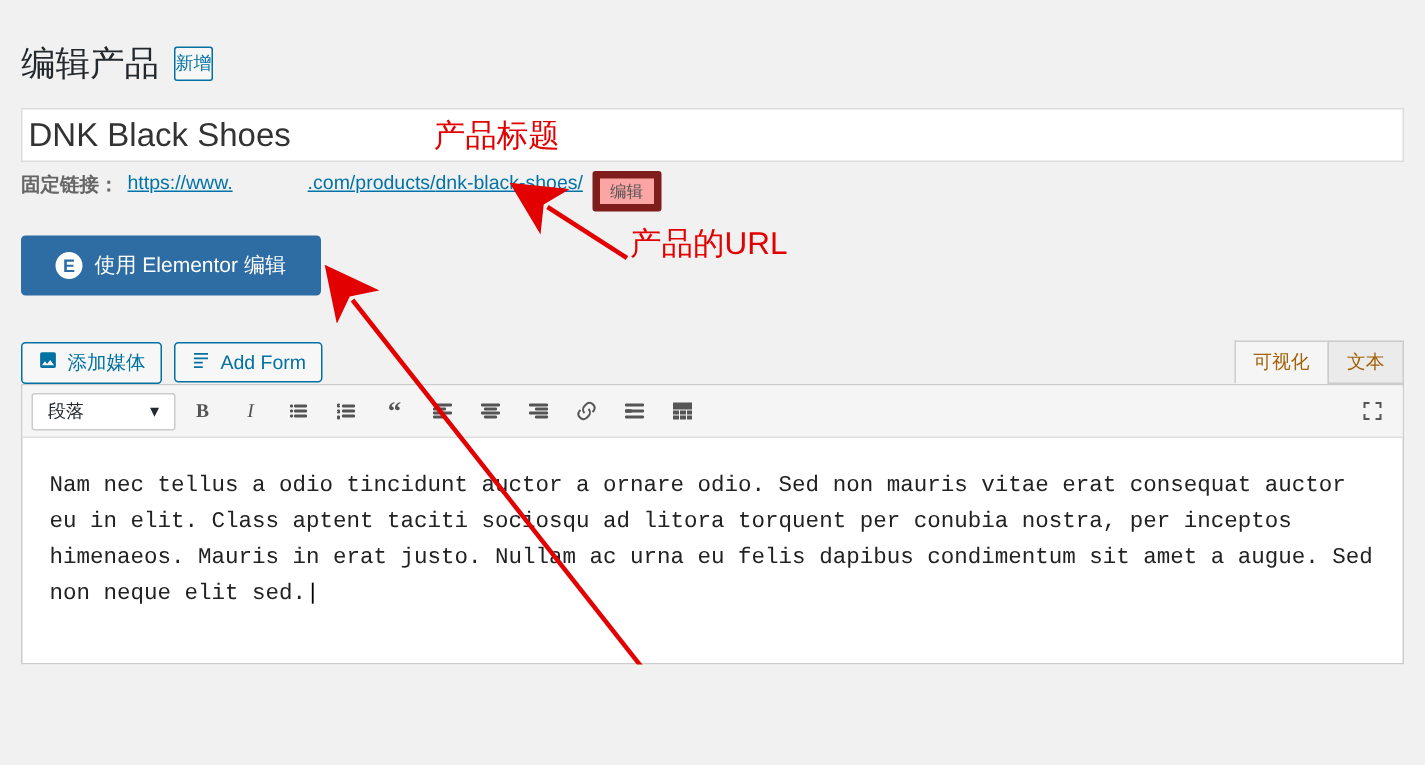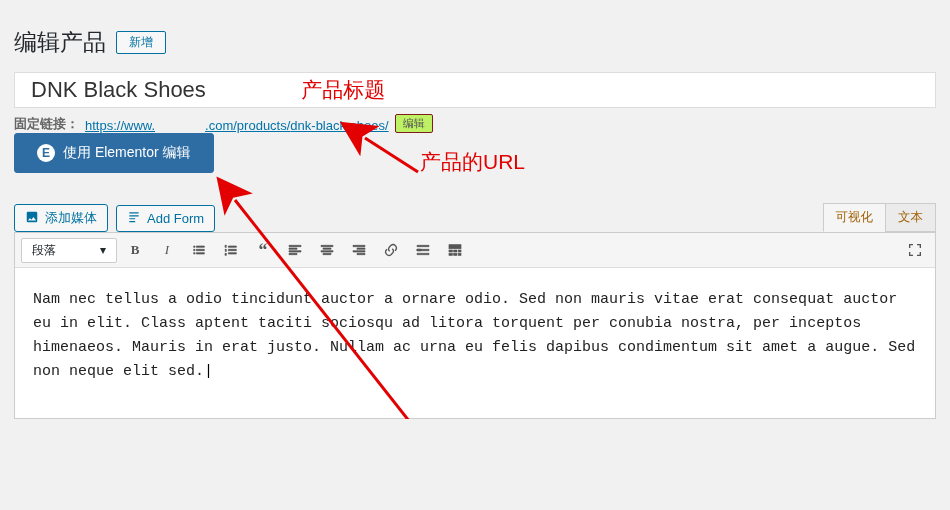--- a/index.html
+++ b/index.html
@@ -12,49 +12,49 @@
   }
   .wrap { padding: 10px 14px 0 14px; }
 
   .head-row { display: flex; align-items: center; gap: 10px; margin-bottom: 14px; margin-top: 17px; }
   h1.page-title { font-size: 23px; font-weight: 400; }
   .btn-outline {
     display: inline-block;
     border: 1px solid #0071a1;
     color: #0071a1;
     background: #f7f7f7;
-    padding: 2px 12px;
+    padding: 2px 0;
     font-size: 12px;
     border-radius: 2px;
     cursor: pointer;
   }
 
   .title-box {
     position: relative;
     width: 100%;
     border: 1px solid #ddd;
     background: #fff;
-    padding: 4px 16px;
+    padding: 4px 4px;
     font-size: 22px;
     line-height: 1.2;
     outline: none;
     margin-bottom: 6px;
   }
   .title-box input {
     border: none; outline: none; font-size: 22px;
     width: 260px; background: transparent; color:#333;
   }
   .anno-red { color:#e20000; font-size:21px; font-weight:400; margin-left:4px; }
 
   .permalink-row {
-    font-size: 13px; color:#666; display:flex; align-items:flex-end; gap:6px;
+    font-size: 13px; color:#666; margin-bottom: 16px; display:flex; align-items:flex-start; gap:6px;
   }
   .permalink-row a { color:#0073aa; text-decoration: underline; }
   .edit-slug-btn {
-    border:1px solid #7f1d1d; color:#555; background:#bef264;
+    border:5px solid #7f1d1d; color:#555; background:#fca5a5;
     font-size:11px; padding:1px 7px; border-radius:2px; cursor:pointer;
   }
 
   .elementor-btn {
     display:inline-flex; align-items:center; gap:8px;
     background:#2e6da4;
     color:#fff; border:1px solid #2e6da4; border-radius:3px;
     padding:10px 22px; font-size:14px; cursor:pointer; margin-bottom:30px;
   }
   .elementor-icon {
@@ -139,21 +139,21 @@
       <span>https://www.</span><span style="display:inline-block;width:50px;"></span><span>.com/products/</span><span>dnk-black-shoes/</span>
     </a>
     <button class="edit-slug-btn">编辑</button>
   </div>
 
   <button class="elementor-btn">
     <span class="elementor-icon">E</span>
     <span>使用 Elementor 编辑</span>
   </button>
 
-  <div style="display:flex; align-items:flex-end; justify-content:space-between;gap:40px;">
+  <div style="display:flex; justify-content:space-between;gap:40px;">
     <div class="media-row">
       <button class="media-btn">
         <span>
           <svg width="14" height="14" viewBox="0 0 24 24">
                 <path fill="#0071a1" d="M21 19V5a2 2 0 0 0-2-2H5a2 2 0 0 0-2 2v14a2 2 0 0 0 2 2h14a2 2 0 0 0 2-2zM8.5 13.5l2.5 3 3.5-4.5L19 18H5l3.5-4.5z"></path>
               </svg>
         </span>
         <span>添加媒体</span>
       </button>
       <button class="media-btn">

